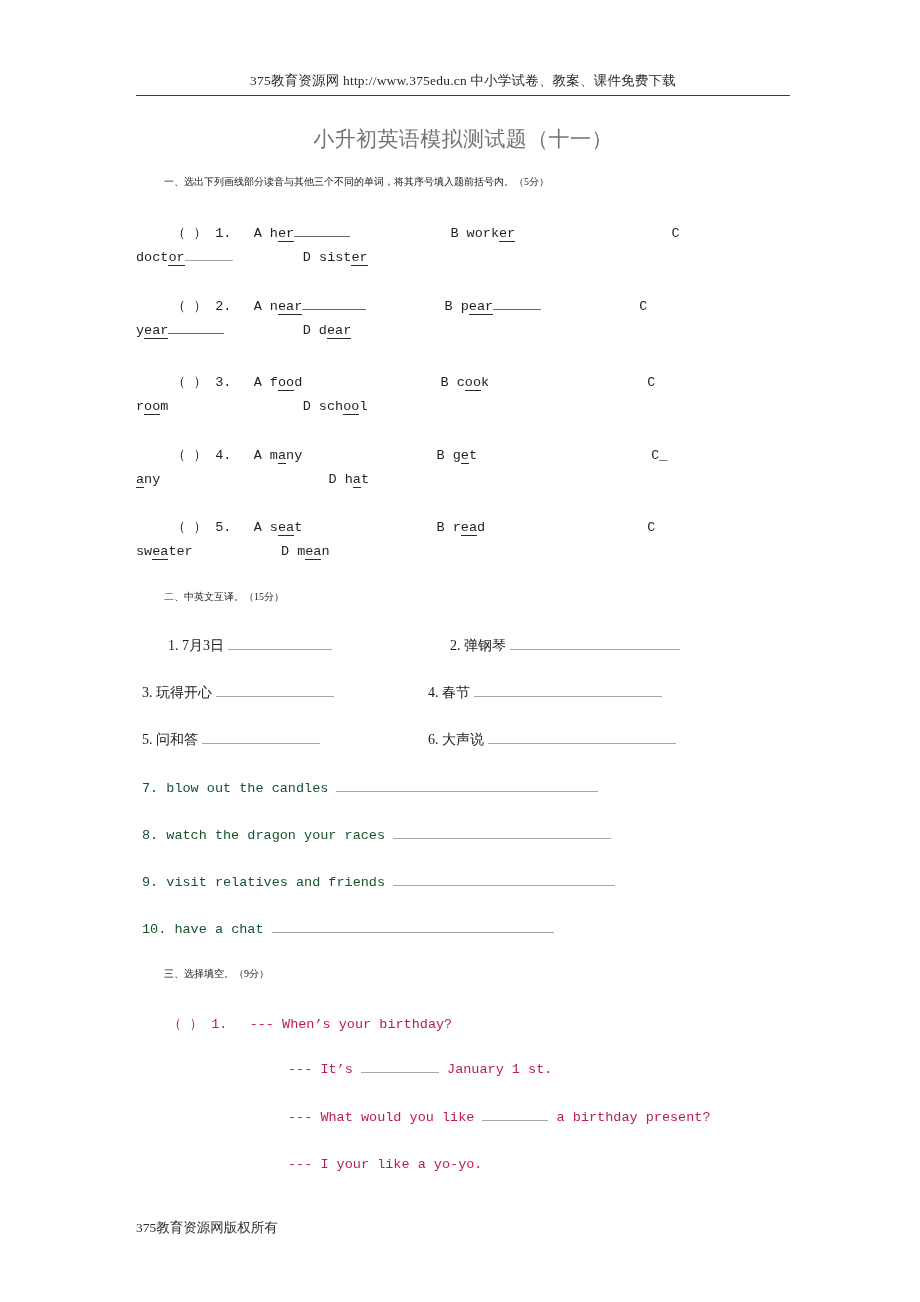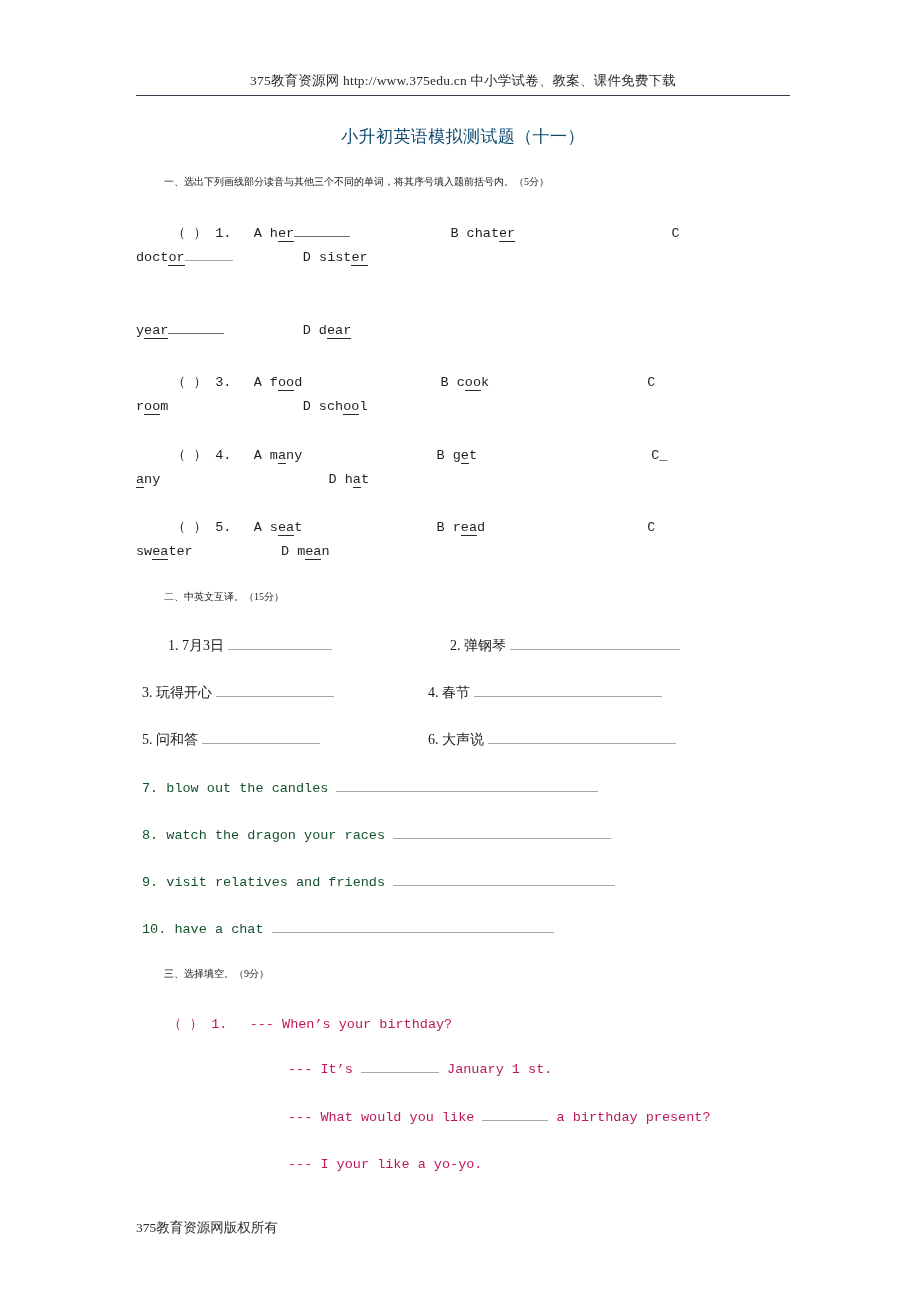--- a/index.html
+++ b/index.html
@@ -41,22 +41,22 @@
     border-top: 1.6px solid #3a3a4a;
     width: 654px;
   }
   
   .doc-title {
     position: absolute;
     left: 136px;
     top: 113px;
     width: 654px;
     text-align: center;
-    font-size: 17px;
-    color: #0c4a6e;
+    font-size: 21px;
+    color: #737373;
     letter-spacing: 0.4px;
   }
   .sec-head {
     position: absolute;
     left: 0;
     width: 660px;
     font-size: 10px;
     color: #1a1a1a;
     white-space: nowrap;
   }
@@ -135,31 +135,43 @@
   <div class="sec-head" style="top:163px; left:136px;"><span class="indent"></span><span>一、选出下列画线部分读音与其他三个不同的单词，将其序号填入题前括号内。（5分）</span></div>
 
   <div class="qrow" style="top:212px; left:136px;">
     <span style="display:inline-block;width:36px;"></span><span>（  ）</span>
     <span>1.</span>
     <span style="display:inline-block;width:6px;"></span>
     <span>A</span>
     <span>h</span><u class="plain">er</u><span class="blank" style="width:56px;"></span>
     <span style="display:inline-block;width:84px;"></span>
     <span>B</span>
-    <span>chat</span><u class="plain">er</u>
+    <span>work</span><u class="plain">er</u>
     <span style="display:inline-block;width:140px;"></span>
     <span>C</span>
   </div>
   <div class="qrow" style="top:238px; left:136px;">
     <span>doct</span><u class="plain">or</u><span class="blank-dim" style="width:48px;"></span>
     <span style="display:inline-block;width:54px;"></span>
     <span>D</span>
     <span>sist</span><u class="plain">er</u>
   </div>
 
+  <div class="qrow" style="top:285px; left:136px;">
+    <span style="display:inline-block;width:36px;"></span><span>（  ）</span>
+    <span>2.</span>
+    <span style="display:inline-block;width:6px;"></span>
+    <span>A</span>
+    <span>n</span><u class="plain">ear</u><span class="blank" style="width:64px;"></span>
+    <span style="display:inline-block;width:62px;"></span>
+    <span>B</span>
+    <span>p</span><u class="plain">ear</u><span class="blank" style="width:48px;"></span>
+    <span style="display:inline-block;width:82px;"></span>
+    <span>C</span>
+  </div>
   <div class="qrow" style="top:311px; left:136px;">
     <span>y</span><u class="plain">ear</u><span class="blank" style="width:56px;"></span>
     <span style="display:inline-block;width:62px;"></span>
     <span>D</span>
     <span>d</span><u class="plain">ear</u>
   </div>
 
   <div class="qrow" style="top:361px; left:136px;">
     <span style="display:inline-block;width:36px;"></span><span>（  ）</span>
     <span>3.</span>

